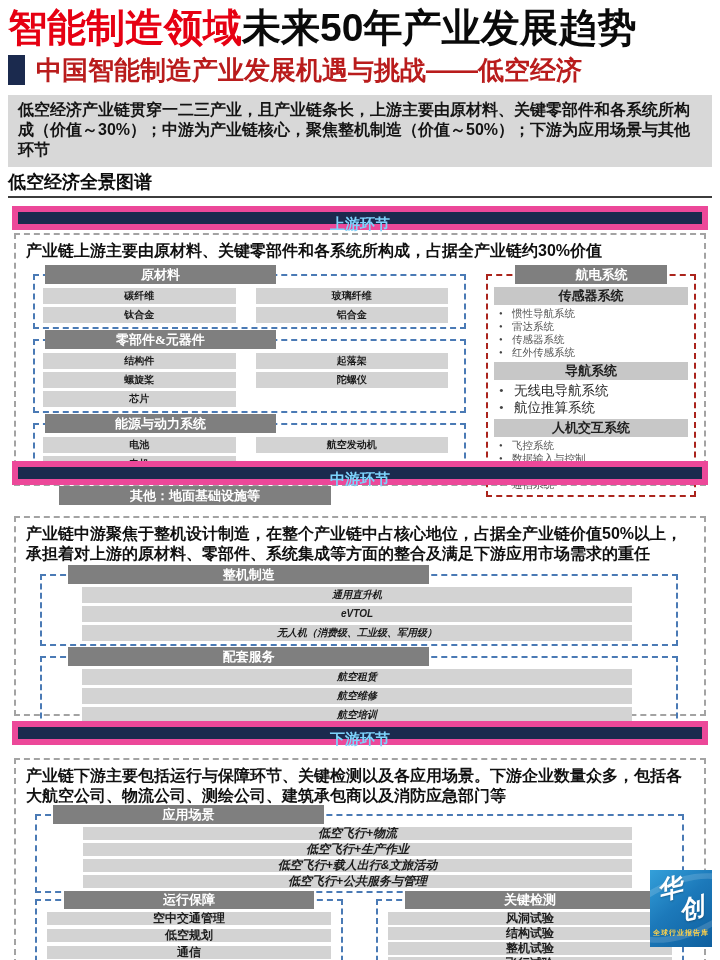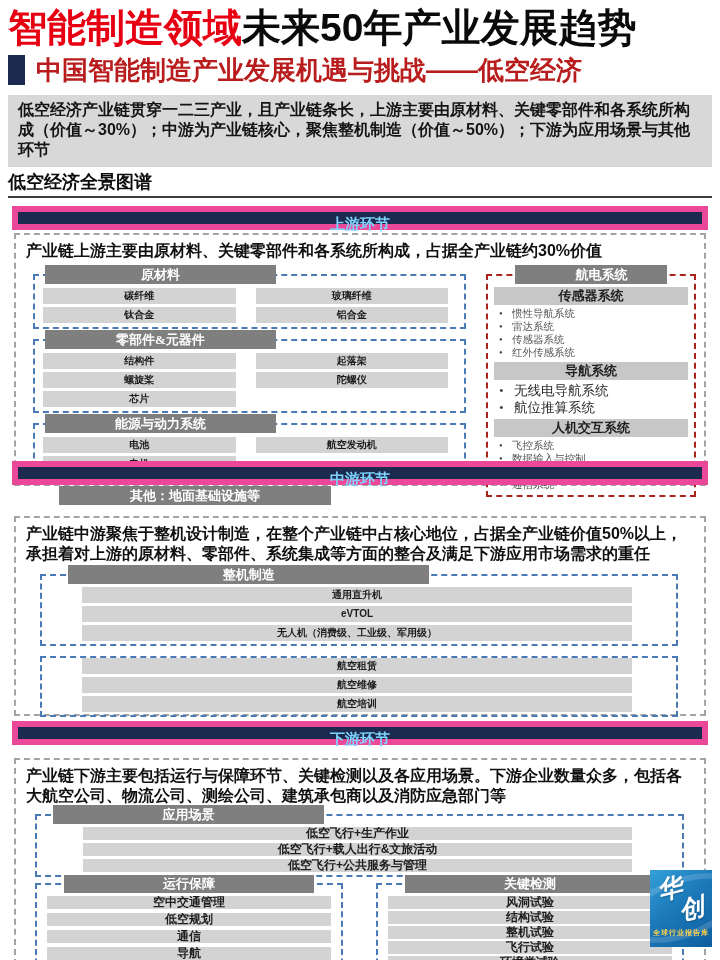--- a/index.html
+++ b/index.html
@@ -96,21 +96,21 @@
     font-weight: bold; font-size: 13px; text-align: center;
     height: 18px; line-height: 18px; margin: 3px 0 2px;
   }
   ul.bullets { list-style: none; margin: 0 0 1px; }
   .bullets li { position: relative; padding-left: 18px; color: #555; font-size: 10.5px; line-height: 13px; }
   .bullets li::before { content: "•"; position: absolute; left: 5px; color: #444; }
   .bullets.big li { font-size: 13.5px; line-height: 17px; color: #2b2b2b; padding-left: 20px; }
   
   .wide-group { border: 2px dashed #4a7ab5; position: relative; margin: 10px 18px 0 16px; padding: 0 0 3px; }
   .wide-group .ghead { margin: -11px 0 3px 26px; width: 57%; }
-  .wide-items { display: flex; flex-direction: column; gap: 3px; margin: 0 44px 0 40px; }
+  .wide-items { display: flex; flex-direction: column; gap: 3px; margin: 0 44px 0 40px; font-style: italic; }
   #scen-group { margin: 8px 12px 0 11px; }
   #scen-group .ghead { width: 42%; margin-left: 16px; }
   #scen-group .wide-items { gap: 3px; margin: 0 50px 0 46px; }
   #scen-group .item { height: 13px; line-height: 13px; font-size: 12px; }
   .bottom-row { display: flex; gap: 33px; margin: 6px 12px 0 11px; }
   .bgroup { flex: 1 1 0; border: 2px dashed #4a7ab5; position: relative; padding: 0 10px 3px; }
   .bgroup .ghead { width: 88%; margin: -10px auto 3px; height: 18px; line-height: 18px; }
   .bitems { display: flex; flex-direction: column; gap: 4px; }
   .bitems.tight { gap: 2px; }
   .bitems .item { height: 13px; line-height: 13px; font-size: 12px; }
@@ -229,35 +229,37 @@
   <div class="wide-group">
     <div class="ghead">整机制造</div>
     <div class="wide-items">
       <div class="item">通用直升机</div>
       <div class="item">eVTOL</div>
       <div class="item">无人机（消费级、工业级、军用级）</div>
     </div>
   </div>
 
   <div class="wide-group">
+    <div class="ghead">配套服务</div>
     <div class="wide-items">
       <div class="item">航空租赁</div>
       <div class="item">航空维修</div>
       <div class="item">航空培训</div>
     </div>
   </div>
 </div>
 
 <div class="navybar" id="bar-down">下游环节</div>
 <div class="secbox" id="box-down">
   <div class="desc">产业链下游主要包括运行与保障环节、关键检测以及各应用场景。下游企业数量众多，包括各大航空公司、物流公司、测绘公司、建筑承包商以及消防应急部门等</div>
 
   <div class="wide-group" id="scen-group">
     <div class="ghead">应用场景</div>
     <div class="wide-items">
+      <div class="item">低空飞行+物流</div>
       <div class="item">低空飞行+生产作业</div>
       <div class="item">低空飞行+载人出行&amp;文旅活动</div>
       <div class="item">低空飞行+公共服务与管理</div>
     </div>
   </div>
 
   <div class="bottom-row">
     <div class="bgroup">
       <div class="ghead">运行保障</div>
       <div class="bitems">

